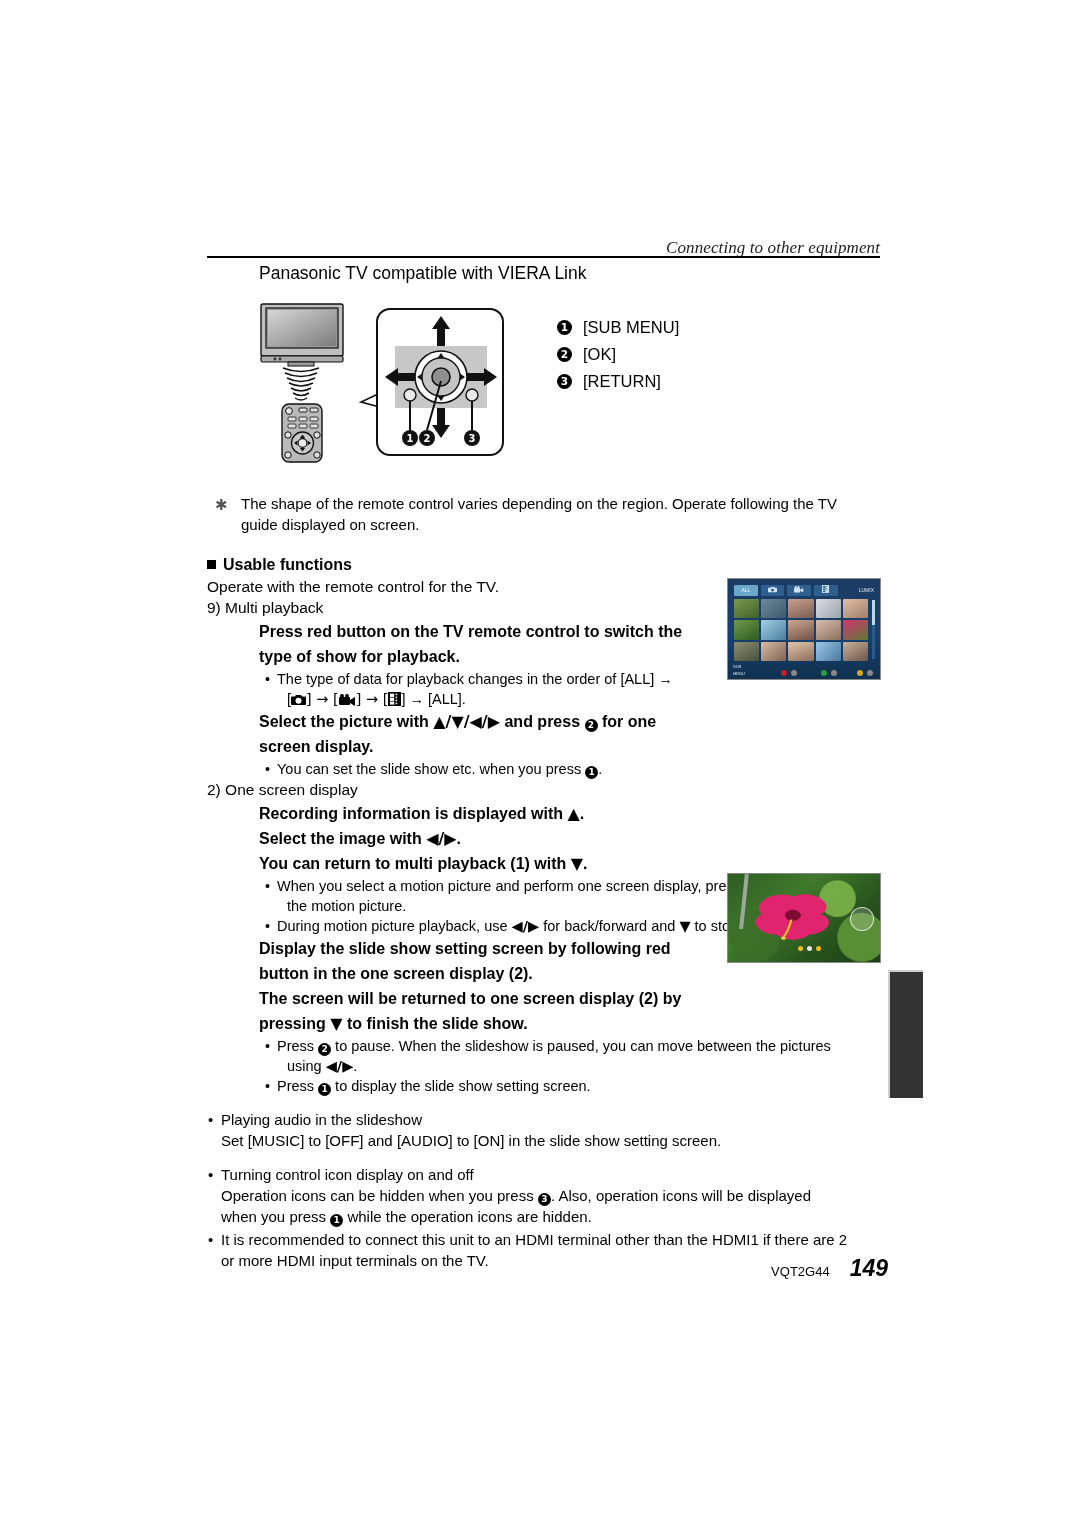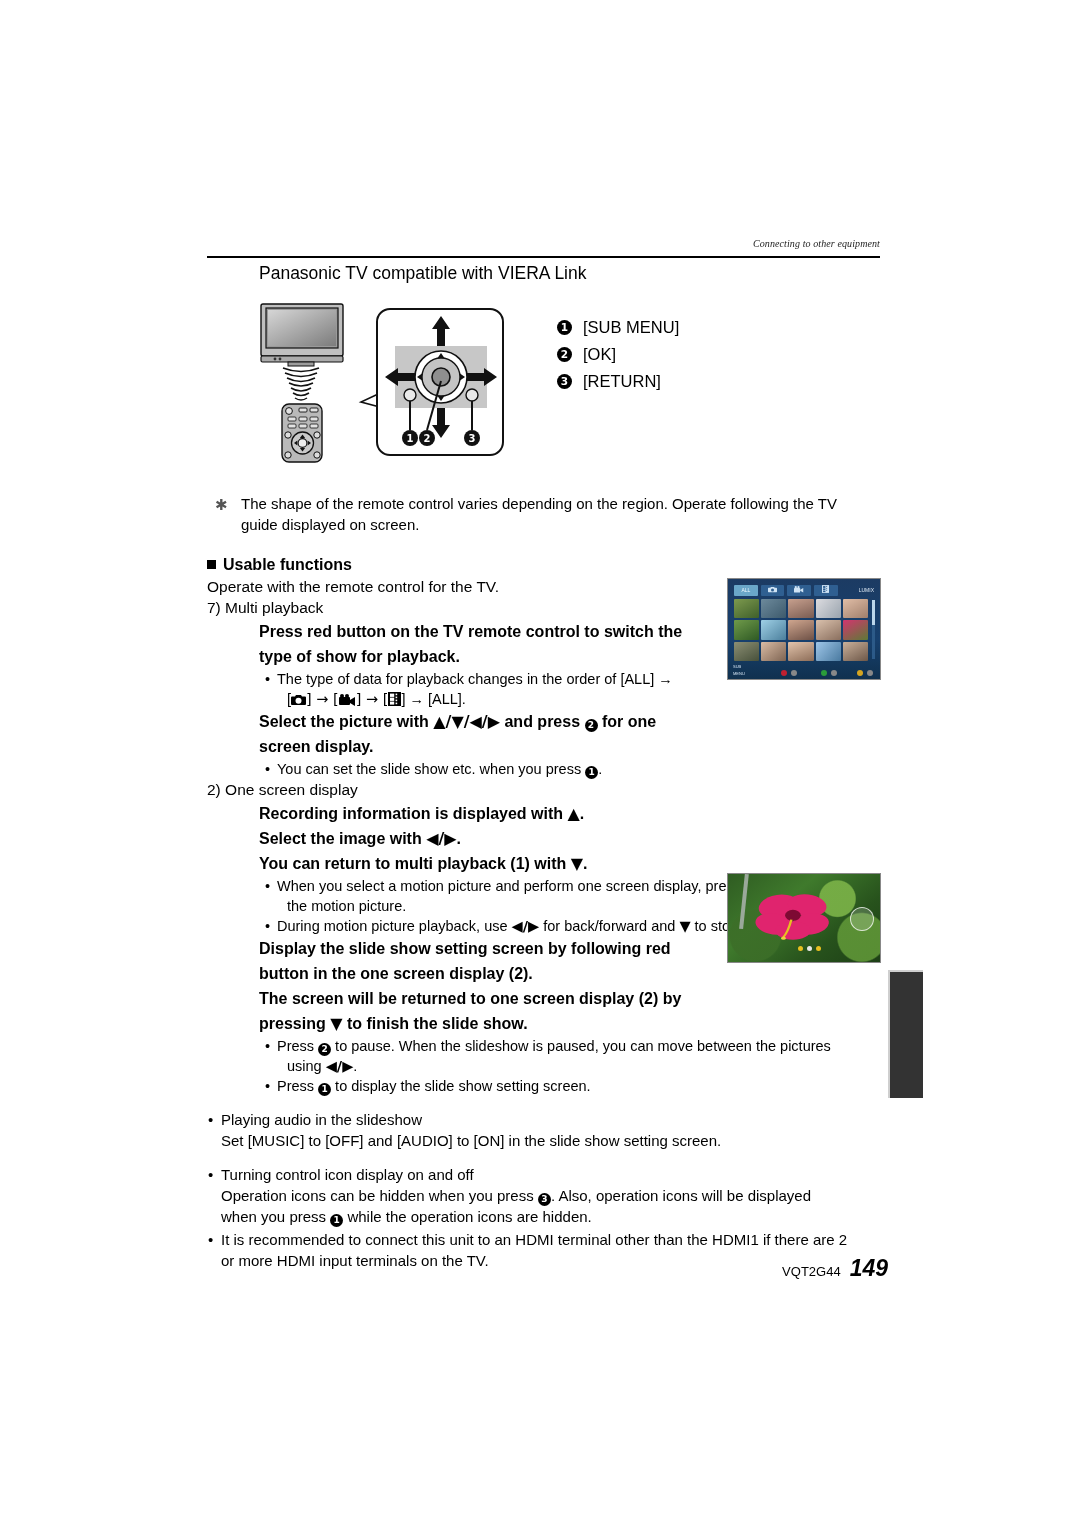--- a/index.html
+++ b/index.html
@@ -21,21 +21,21 @@
     left: 0; top: 0;
     width: 1080px;
     height: 1526px;
   }
 
   
   .header-label {
     position: absolute;
     right: 200px;
     top: 238px;
-    font-size: 10px;
+    font-size: 17px;
     font-style: italic;
     font-family: "Liberation Serif", serif;
     color: #222;
     letter-spacing: .1px;
   }
   .header-rule {
     position: absolute;
     left: 207px;
     top: 256px;
     width: 673px;
@@ -249,21 +249,21 @@
 
   
   .footer {
     position: absolute;
     right: 192px;
     top: 1255px;
     font-size: 13px;
     color: #000;
     display: flex;
     align-items: baseline;
-    gap: 9px;
+    gap: 20px;
   }
   .footer .pg { font-size: 23px; font-weight: bold; font-style: italic; }
   .note-head {
     margin-top: 26px;
     font-size: 15.5px;
     font-weight: bold;
     display: flex;
     align-items: center;
     gap: 7px;
   }
@@ -407,21 +407,21 @@
       <span class="star">✱</span>
       <span>The shape of the remote control varies depending on the region. Operate following the TV</span><br>
       <span>guide displayed on screen.</span>
     </div>
 
     <div class="sec-head">
       <span class="sq"></span><span>Usable functions</span>
     </div>
     <div class="plain">Operate with the remote control for the TV.</div>
 
-    <div class="numitem">7) Multi playback</div>
+    <div class="numitem">9) Multi playback</div>
     <div class="bold-block">
       <span>Press red button on the TV remote control to switch the</span><br>
       <span>type of show for playback.</span>
     </div>
     <div class="bullet">
       <span class="dot">•</span>
       <span>The type of data for playback changes in the order of [ALL] →</span><br>
       <span class="cont"><span>[</span><span class="icon-cam"><svg viewBox="0 0 15 12" width="15" height="12">
               <path d="M5 1h5l1 1.5h3a1 1 0 011 1v6.5a1 1 0 01-1 1H1a1 1 0 01-1-1V3.5a1 1 0 011-1h3z" fill="#000"></path>
               <circle cx="7.5" cy="6.8" r="3" fill="#fff"></circle>

